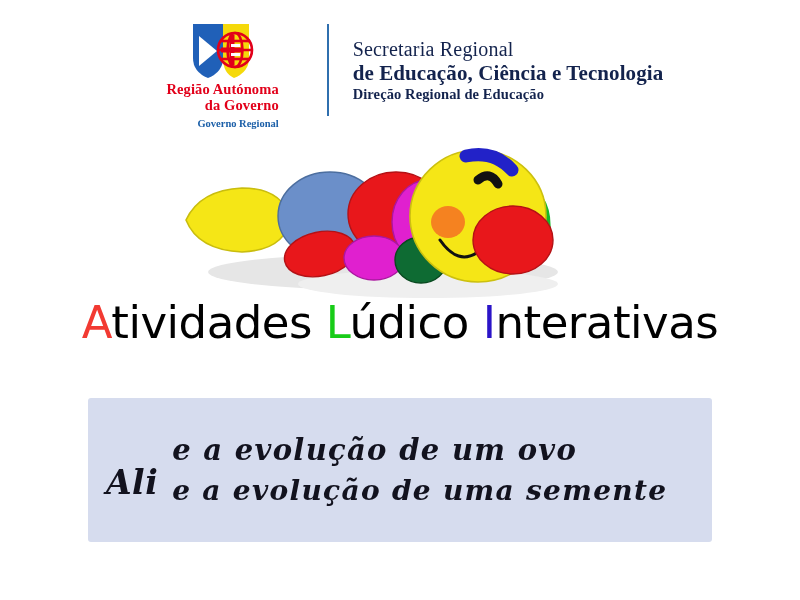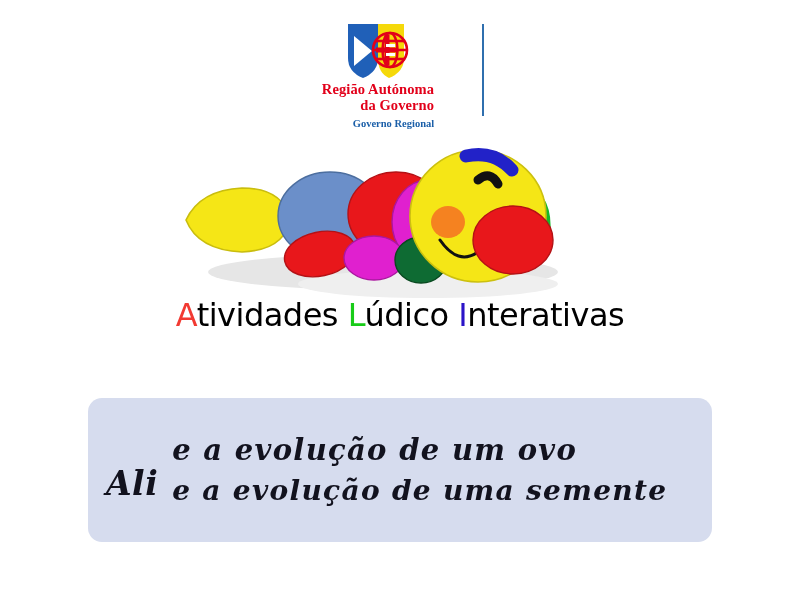--- a/index.html
+++ b/index.html
@@ -40,33 +40,33 @@
   .sec-l2 { font-size: 21px; font-weight: bold; letter-spacing: .1px; }
   .sec-l3 { font-size: 14.5px; font-weight: bold; letter-spacing: .1px; }
 
   
   #mascot { position: absolute; left: 178px; top: 132px; width: 420px; height: 175px; }
   #mascot svg { display: block; }
 
   
   #title {
     position: absolute; left: 0; top: 296px; width: 800px;
-    text-align: center; font-size: 32px; font-weight: normal;
+    text-align: center; font-size: 45px; font-weight: normal;
     font-family: "DejaVu Sans", sans-serif; color: #000;
     letter-spacing: -0.5px; white-space: nowrap;
   }
   #title .ini-a { color: #f23a32; }
   #title .ini-l { color: #18cc18; }
   #title .ini-i { color: #2b14c8; }
 
   
   #panel {
     position: absolute; left: 88px; top: 398px; width: 624px; height: 144px;
-    background: #d6dcee; border-radius: 14px;
-    display: flex; 
+    background: #d6dcee; border-radius: 3px;
+    display: flex; align-items: center;
   }
   #panel-inner { display: flex; align-items: center; width: 100%; padding: 0 14px 0 18px; }
   #sub-ali {
     font-family: "DejaVu Serif", serif; font-style: italic; font-weight: bold;
     font-size: 33px; color: #12121e; margin-top: 26px; margin-right: 14px;
     letter-spacing: 0.5px; flex: 0 0 auto;
   }
   #sub-lines { font-family: "DejaVu Serif", serif; font-style: italic; color: #12121e; font-weight: bold; }
   .sub-line { font-size: 29px; line-height: 1.45; letter-spacing: 1.3px; white-space: nowrap; }
   .sub-line.l2 { font-size: 28px; }
@@ -107,20 +107,25 @@
         </span>
         <div id="crest-text">
           <div class="crest-l1">Região Autónoma</div>
           <div class="crest-l2">da Governo</div>
           <div class="crest-l3">Governo Regional</div>
         </div>
       </div>
 
       <div id="divider"></div>
 
+      <div id="sec-text">
+        <div class="sec-l1">Secretaria Regional</div>
+        <div class="sec-l2">de Educação, Ciência e Tecnologia</div>
+        <div class="sec-l3">Direção Regional de Educação</div>
+      </div>
 
     </div>
   </div>
 
   <div id="mascot">
     <svg width="420" height="175" viewBox="0 0 420 175" xmlns="http://www.w3.org/2000/svg">
 
       <ellipse cx="205" cy="140" rx="175" ry="18" fill="#e6e6e6"></ellipse>
       <ellipse cx="250" cy="152" rx="130" ry="14" fill="#efefef"></ellipse>
 

